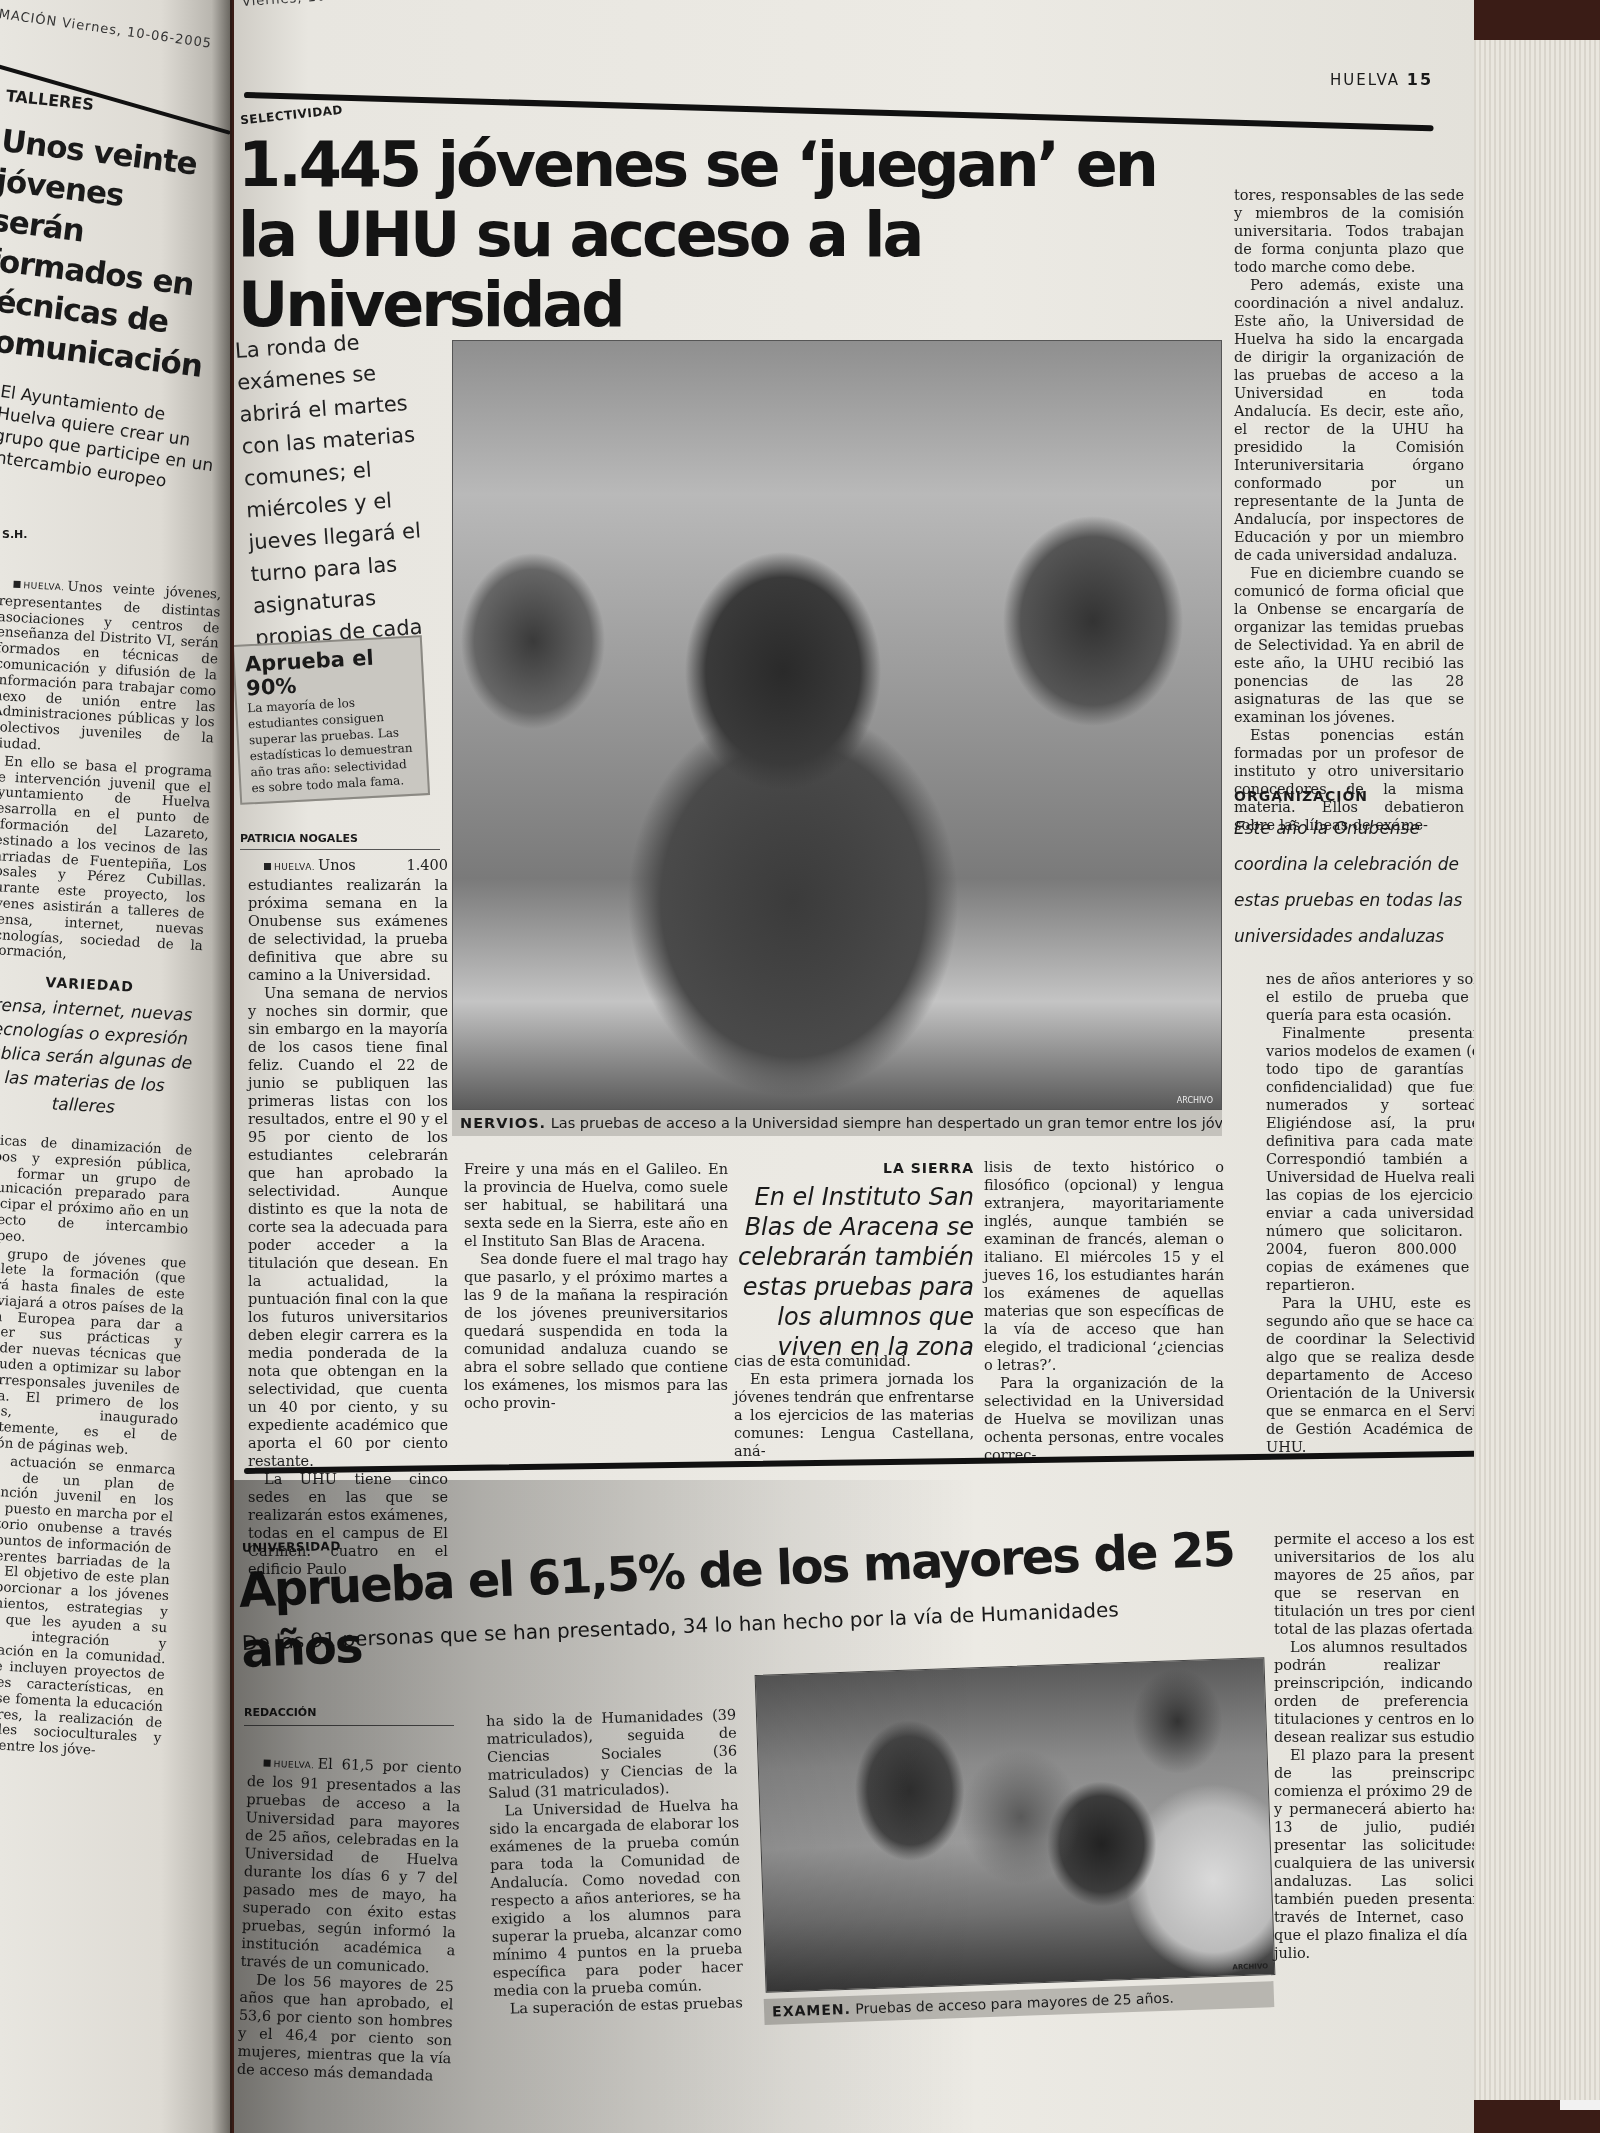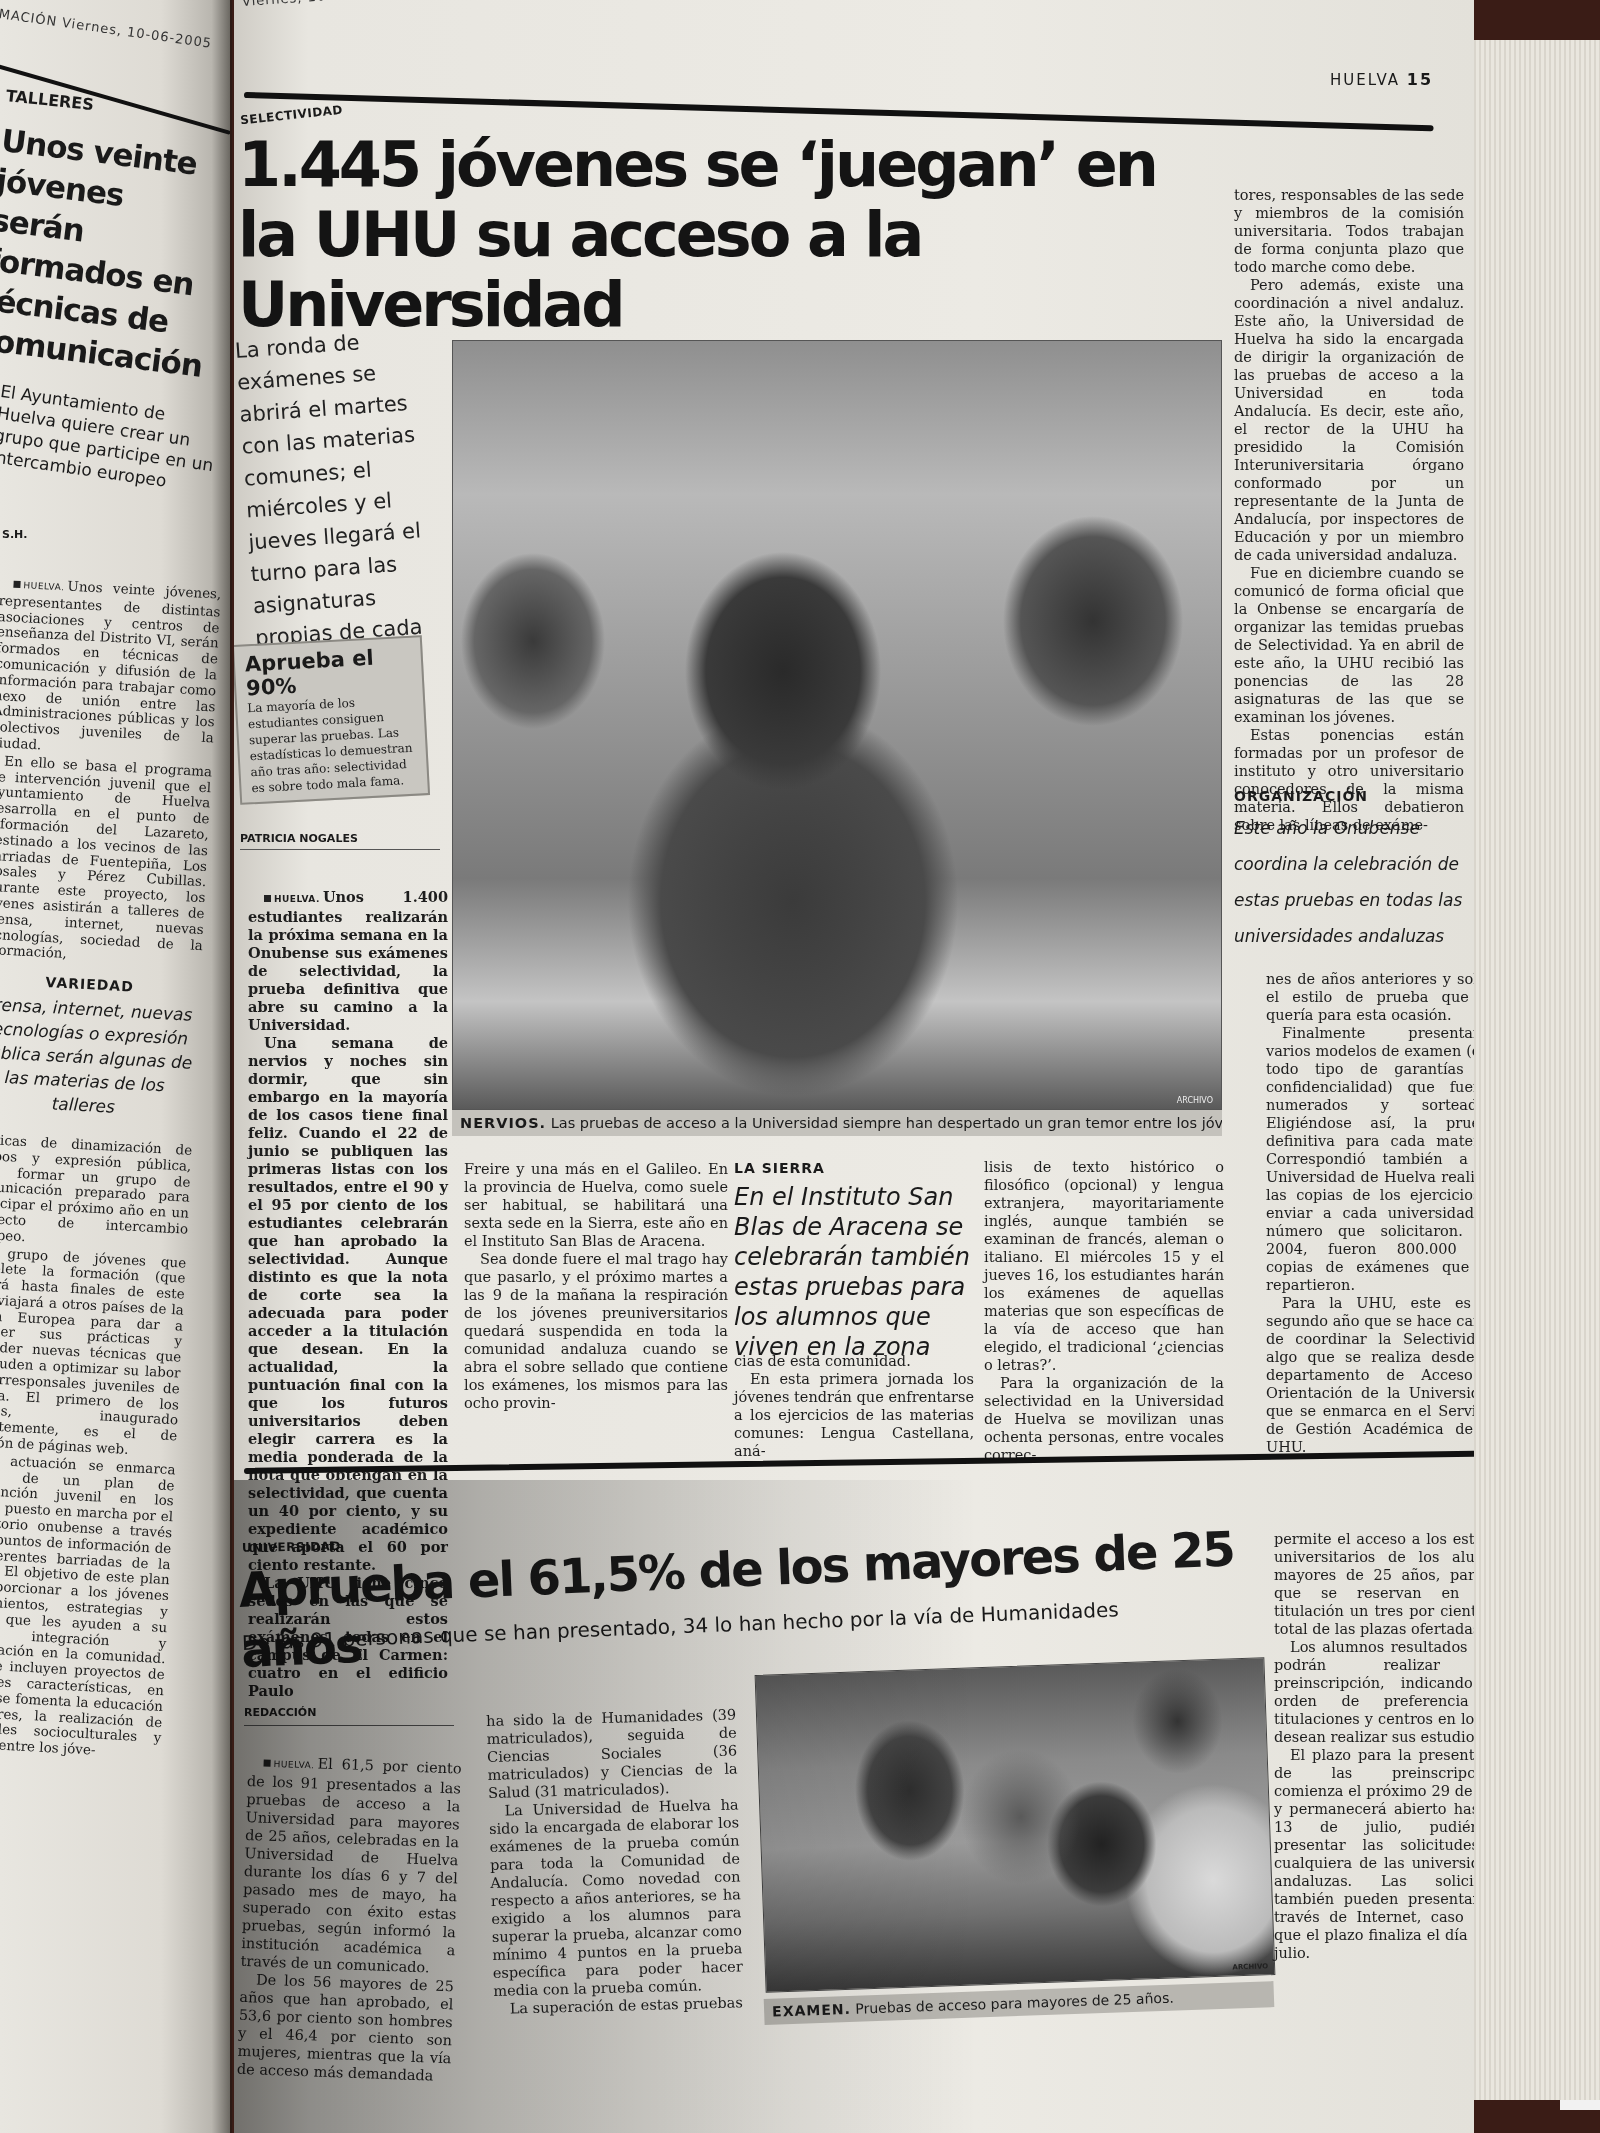--- a/index.html
+++ b/index.html
@@ -82,41 +82,41 @@
     position: absolute; left: 2px; top: 640px; width: 190px; height: 160px;
     background: #c9c7c1; border: 2px solid #8b8983;
     transform: rotate(-3deg);
     padding: 6px 6px 6px 10px;
   }
   .factbox .fb-title { font-family: "DejaVu Sans", sans-serif; font-weight: bold; font-size: 21px; }
   .factbox .fb-text { font-size: 12px; line-height: 16px; }
   .byline-right { position: absolute; left: 6px; top: 832px; width: 200px; font-family: "DejaVu Sans", sans-serif; font-weight: bold; font-size: 11px; border-bottom: 1px solid #555; padding-bottom: 4px; }
   .col-body { font-size: 14.5px; line-height: 18px; text-align: justify; color: #1d1d1d; }
   .col-body p { text-indent: 16px; }
-  .col1 { position: absolute; left: 14px; top: 888px; width: 200px; font-weight: bold; }
+  .col1 { position: absolute; left: 14px; top: 856px; width: 200px; }
 
   .photo1 {
     position: absolute; left: 218px; top: 340px; width: 770px; height: 770px;
     background:
       radial-gradient(ellipse 140px 170px at 330px 330px, #2a2a2a 0%, #3a3a3a 55%, transparent 70%),
       radial-gradient(ellipse 220px 260px at 340px 560px, #3b3b3b 0%, #4a4a4a 60%, transparent 75%),
       radial-gradient(ellipse 120px 140px at 640px 280px, #333 0%, #555 60%, transparent 75%),
       radial-gradient(ellipse 90px 110px at 80px 300px, #3a3a3a 0%, #666 65%, transparent 80%),
       radial-gradient(ellipse 110px 60px at 360px 640px, #d9d9d9 0%, transparent 80%),
       linear-gradient(180deg, #8f8f8f 0%, #b9b9b9 20%, #9a9a9a 45%, #7a7a7a 70%, #c4c4c4 86%, #5a5a5a 100%);
     border: 1px solid #555;
   }
   .photo1-credit { position: absolute; right: 8px; bottom: 4px; font-family: "DejaVu Sans", sans-serif; font-size: 8px; color: #eee; }
   .caption1 {
     position: absolute; left: 218px; top: 1110px; width: 770px; height: 26px;
     background: #c4c2bc; font-family: "DejaVu Sans", sans-serif; font-size: 14.5px; line-height: 26px; padding-left: 8px; white-space: nowrap; overflow: hidden;
   }
   .caption1 b, .caption2 b { letter-spacing: 1px; }
   .col2 { position: absolute; left: 230px; top: 1160px; width: 264px; }
-  .col3-pull { position: absolute; left: 500px; top: 1160px; width: 240px; text-align: left; }
+  .col3-pull { position: absolute; left: 500px; top: 1160px; width: 240px; text-align: right; }
   .pull-label { font-family: "DejaVu Sans", sans-serif; font-weight: bold; font-size: 14px; letter-spacing: 1px; margin-bottom: 6px; }
   .pull-text { font-family: "DejaVu Sans", sans-serif; font-style: italic; font-size: 24px; line-height: 30px; }
   .col3 { position: absolute; left: 500px; top: 1352px; width: 240px; }
   .col4 { position: absolute; left: 750px; top: 1158px; width: 240px; }
   .col5-top { position: absolute; left: 1000px; top: 186px; width: 230px; }
   .col5-pull { position: absolute; left: 1000px; top: 788px; width: 230px; }
   .col5-bottom { position: absolute; left: 1004px; top: 970px; width: 232px; margin-left: 28px; }
 
   .mid-rule { position: absolute; left: 10px; top: 1468px; width: 1250px; height: 6px; background: #111; transform: rotate(-0.8deg); transform-origin: left; border-radius: 3px; }
   .section-tag2 { position: absolute; left: 8px; top: 1540px; font-family: "DejaVu Sans", sans-serif; font-weight: bold; font-size: 12px; letter-spacing: 0.5px; transform: rotate(-1deg); }

